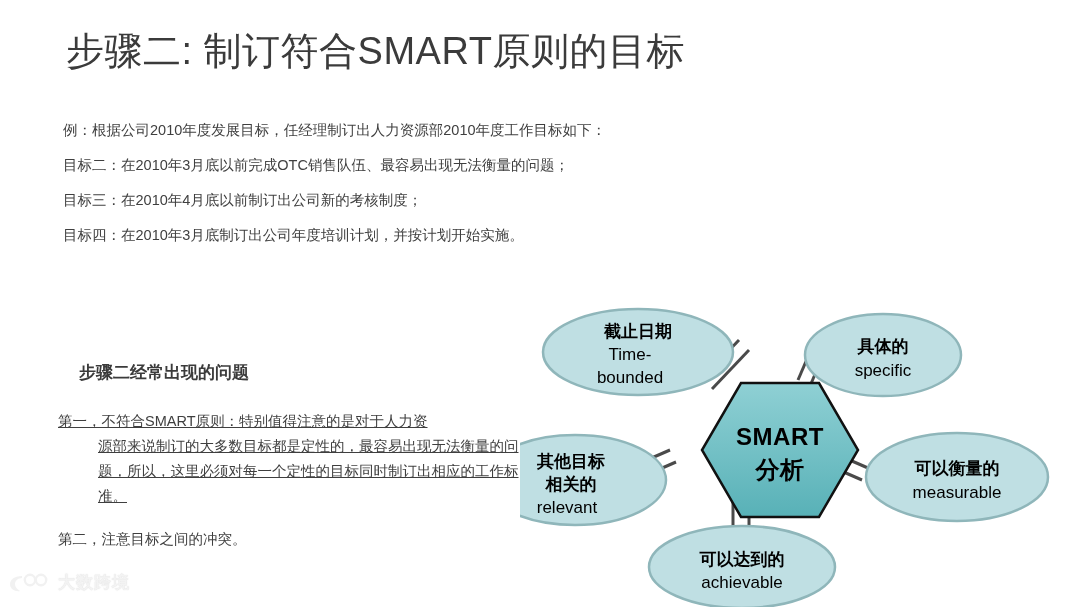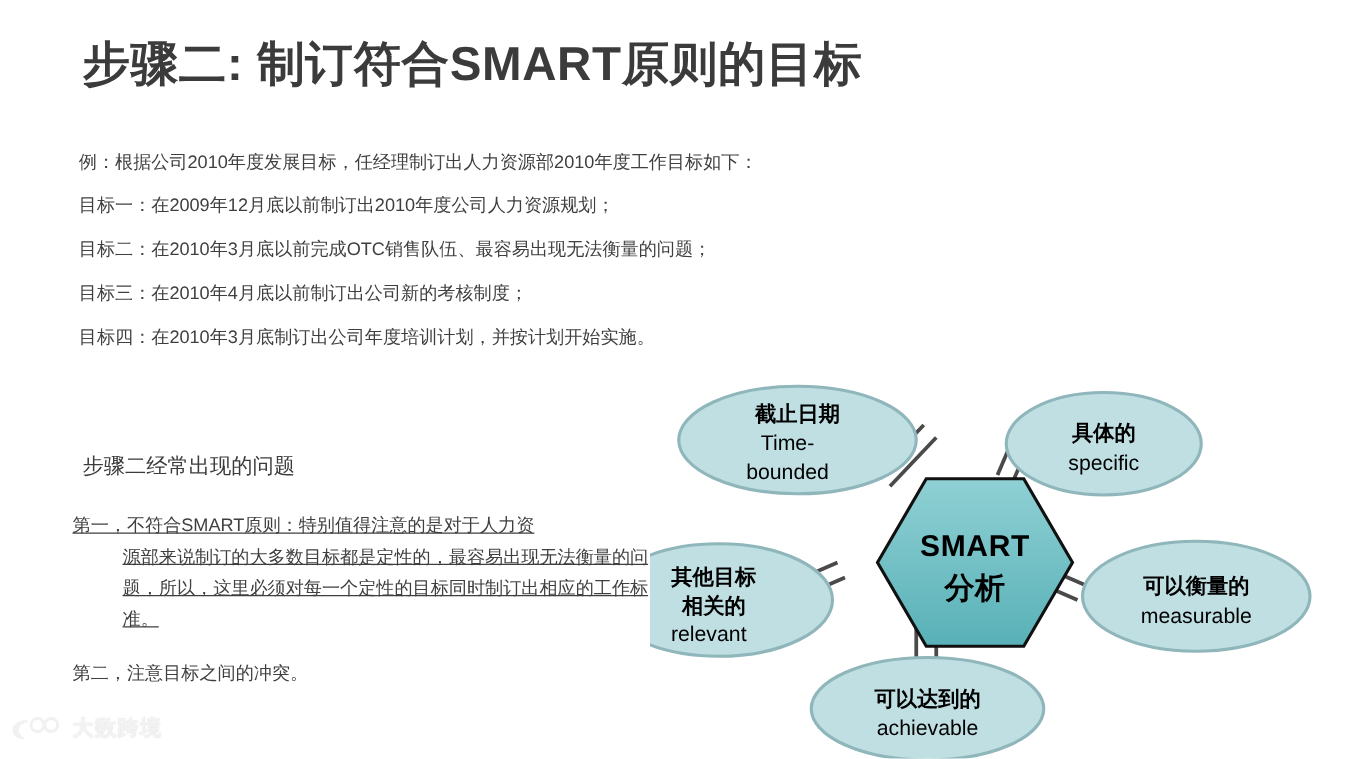--- a/index.html
+++ b/index.html
@@ -17,21 +17,21 @@
     background: #ffffff;
     overflow: hidden;
   }
 
   
   #slide-title {
     position: absolute;
     left: 66px;
     top: 26px;
     font-size: 38px;
-    font-weight: bold;
+    font-weight: normal;
     color: #3b3b3b;
     letter-spacing: 0.5px;
     white-space: nowrap;
   }
 
   
   #example-block {
     position: absolute;
     left: 63px;
     top: 113px;
@@ -40,24 +40,24 @@
   .example-line {
     font-size: 14.5px;
     color: #3f3f3f;
     line-height: 35px;
     white-space: nowrap;
   }
 
   
   #problems-heading {
     position: absolute;
-    left: 66px;
+    left: 79px;
     top: 361px;
     font-size: 17px;
-    font-weight: normal;
+    font-weight: bold;
     color: #3b3b3b;
     white-space: nowrap;
   }
   #problem-one {
     position: absolute;
     left: 58px;
     top: 409px;
     width: 470px;
     font-size: 14.5px;
     color: #3f3f3f;
@@ -135,21 +135,20 @@
 </style>
 </head>
 <body>
 
 <div id="slide">
 
   <div id="slide-title">步骤二: 制订符合SMART原则的目标</div>
 
   <div id="example-block">
     <div class="example-line">例：根据公司2010年度发展目标，任经理制订出人力资源部2010年度工作目标如下：</div>
-    <div class="example-line">目标一：在2009年12月底以前制订出2010年度公司人力资源规划；</div>
     <div class="example-line">目标二：在2010年3月底以前完成OTC销售队伍、最容易出现无法衡量的问题；</div>
     <div class="example-line">目标三：在2010年4月底以前制订出公司新的考核制度；</div>
     <div class="example-line">目标四：在2010年3月底制订出公司年度培训计划，并按计划开始实施。</div>
   </div>
 
   <div id="problems-heading">步骤二经常出现的问题</div>
 
   <div id="problem-one">
     <span class="first">第一，不符合SMART原则：特别值得注意的是对于人力资</span>
     <span class="hang">源部来说制订的大多数目标都是定性的，最容易出现无法衡量的问题，所以，这里必须对每一个定性的目标同时制订出相应的工作标准。</span>

